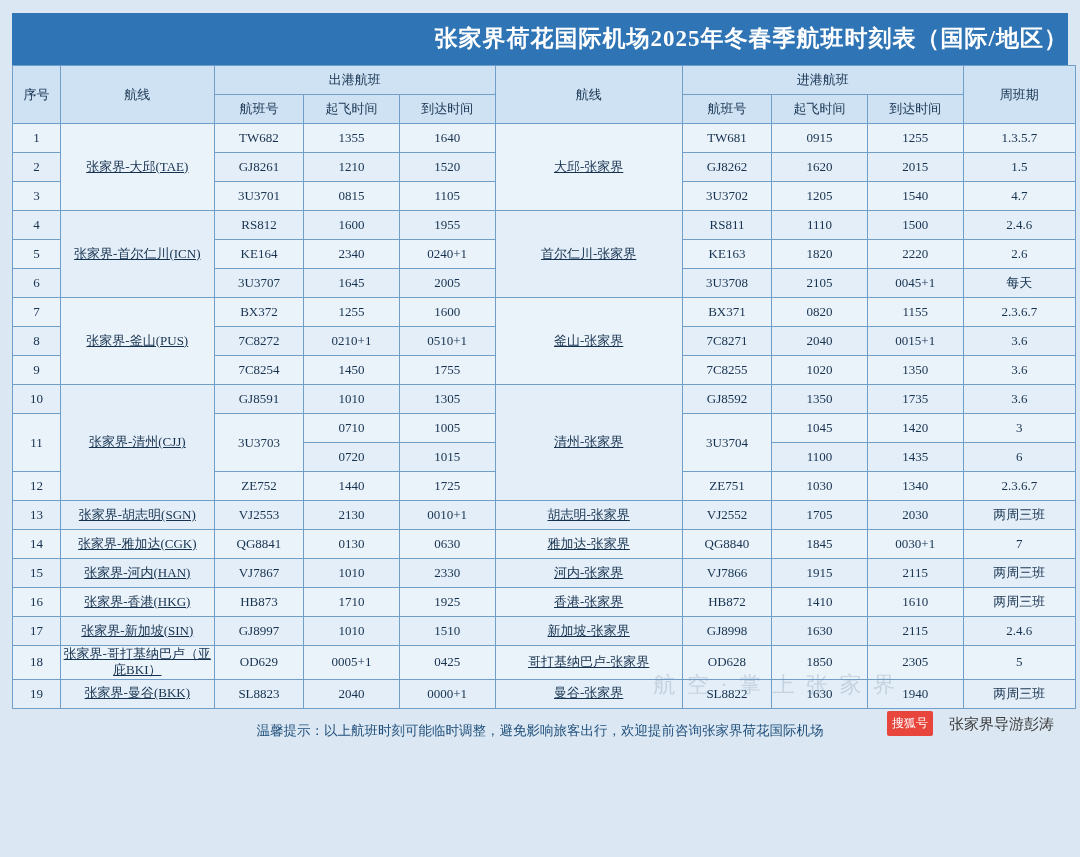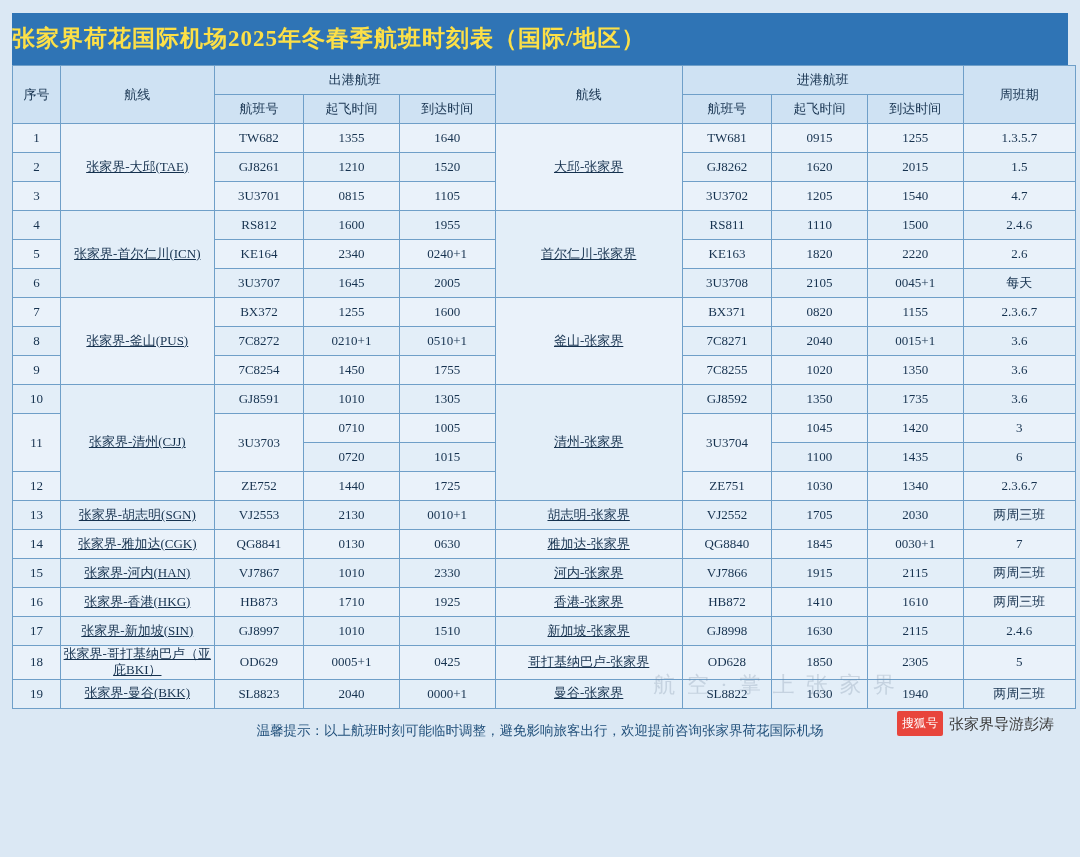--- a/index.html
+++ b/index.html
@@ -17,22 +17,22 @@
   .page {
     width: 1080px;
     height: 857px;
     background: linear-gradient(180deg, #dbe8f4 0%, #dbe8f4 100%);
     box-sizing: border-box;
     padding: 10px 8px 0 8px;
     position: relative;
   }
   .title-bar {
     background: #2f74b5;
-    color: #fde047;
-    text-align: left;
+    color: #ffffff;
+    text-align: right;
     font-size: 23px;
     font-weight: bold;
     letter-spacing: 1px;
     padding: 10px 0 11px 0;
     margin: 3px 4px 0 4px;
     font-family: "Liberation Serif", "DejaVu Serif", serif;
   }
   table.sched {
     border-collapse: collapse;
     width: 1064px;
@@ -87,21 +87,21 @@
     color: #1f4e79;
     line-height: 1.8;
     position: relative;
   }
   .watermark {
     position: absolute;
     right: 14px;
     bottom: 6px;
     display: flex;
     align-items: center;
-    gap: 6px;
+    gap: 16px;
     font-size: 15px;
     color: #3a3a3a;
     font-family: "Liberation Sans", sans-serif;
   }
   .wm-badge {
     background: #e8453c;
     color: #fff;
     font-size: 12px;
     padding: 2px 5px;
     border-radius: 2px;

